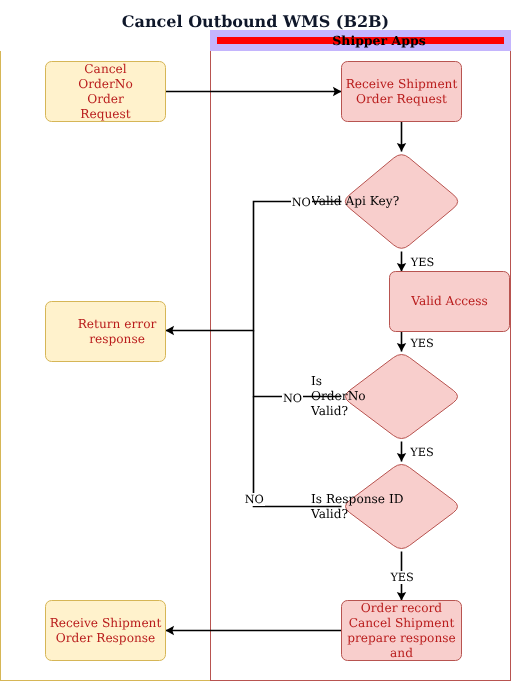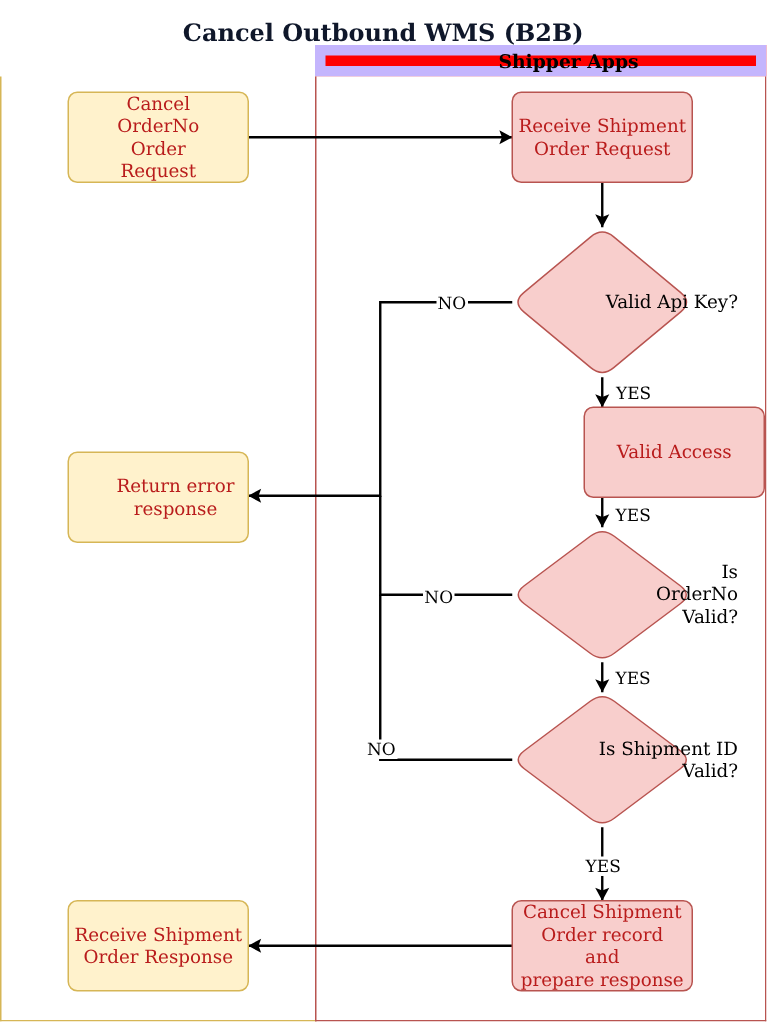--- a/index.html
+++ b/index.html
@@ -31,21 +31,21 @@
   .node{position:absolute; box-sizing:border-box; display:flex;
         align-items:center; justify-content:center; text-align:center;
         font-size:12.2px; color:#b91c1c; line-height:15px;}
   .rr{border-radius:6.5px; border-width:1px; border-style:solid;}
   .yellow{background:#FFF2CC; border-color:#D6B656;}
   .pink{background:#F8CECC; border-color:#B85450;}
 
   .rhombus{position:absolute;}
   .rhombus svg{position:absolute; left:0; top:0; overflow:visible;}
   .rhombus .rlabel{position:absolute; left:-30px; top:0; width:calc(100% + 60px); height:100%;
-      display:flex; flex-direction:column; align-items:flex-end; justify-content:center;
+      display:flex; flex-direction:column; align-items:flex-start; justify-content:center;
       text-align:center; font-size:12.2px; line-height:15px; color:#000;}
   .rhombus .rlabel > div{white-space:nowrap;}
 
   
   #wires{position:absolute; left:0; top:0; width:511px; height:681px; overflow:visible;}
 
   .elabel{position:absolute; font-size:11.3px; color:#000; white-space:nowrap;
      background:#ffffff; padding:0 1px;}
 </style>
 </head>
@@ -123,24 +123,24 @@
   </div>
 
   <div class="node rr pink" style="left:341px; top:271px; width:121px; height:61px;margin-left:48px;">
     <div>
       <div>Valid Access</div>
     </div>
   </div>
 
   <div class="node rr pink" style="left:341px; top:600px; width:121px; height:61px;">
     <div>
+      <div>Order record</div>
       <div>Cancel Shipment</div>
-      <div>Order record</div>
+      <div>prepare response</div>
       <div>and</div>
-      <div>prepare response</div>
     </div>
   </div>
 
   <div class="rhombus" style="left:341px; top:151px; width:121px; height:101px;">
     <svg width="121" height="101" viewBox="0 0 121 101">
       <path d="M52.82,6.90 Q60.50,0.50 68.18,6.90 L112.82,44.10 Q120.50,50.50 112.82,56.90 L68.18,94.10 Q60.50,100.50 52.82,94.10 L8.18,56.90 Q0.50,50.50 8.18,44.10 Z" fill="#F8CECC" stroke="#B85450" stroke-width="1"></path>
     </svg>
     <div class="rlabel">
       <div>Valid Api Key?</div>
     </div>
@@ -155,21 +155,21 @@
       <div>OrderNo</div>
       <div>Valid?</div>
     </div>
   </div>
 
   <div class="rhombus" style="left:341px; top:461px; width:121px; height:91px;">
     <svg width="121" height="91" viewBox="0 0 121 91">
       <path d="M52.50,6.50 Q60.50,0.50 68.50,6.50 L112.50,39.50 Q120.50,45.50 112.50,51.50 L68.50,84.50 Q60.50,90.50 52.50,84.50 L8.50,51.50 Q0.50,45.50 8.50,39.50 Z" fill="#F8CECC" stroke="#B85450" stroke-width="1"></path>
     </svg>
     <div class="rlabel">
-      <div>Is Shipment ID</div>
+      <div>Is Response ID</div>
       <div>Valid?</div>
     </div>
   </div>
 
   <div class="elabel" style="left:290.7px; top:196.3px;">NO</div>
   <div class="elabel" style="left:409.7px; top:256.2px;">YES</div>
   <div class="elabel" style="left:409.4px; top:337px;">YES</div>
   <div class="elabel" style="left:281.9px; top:392.4px;">NO</div>
   <div class="elabel" style="left:409.3px; top:445.6px;">YES</div>
   <div class="elabel" style="left:243.7px; top:492.5px;">NO</div>

